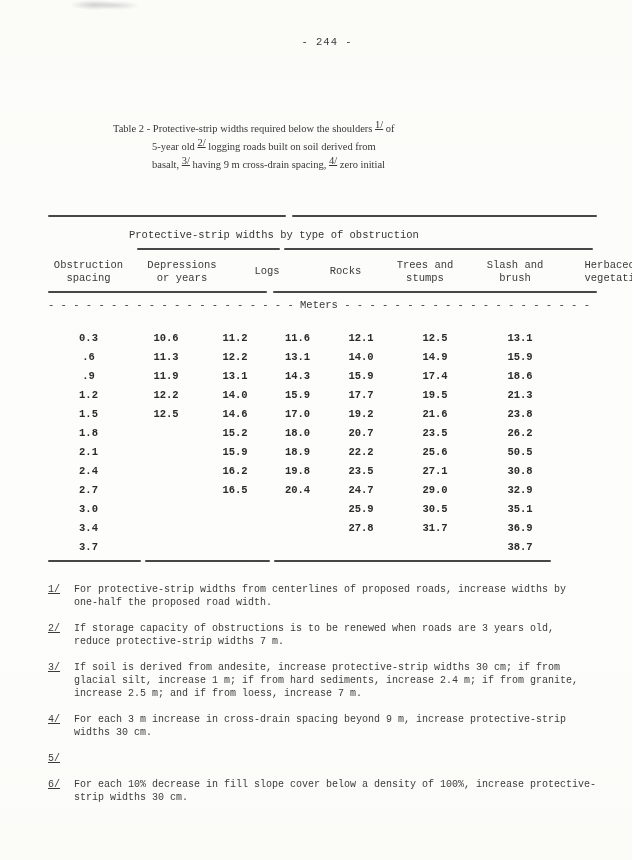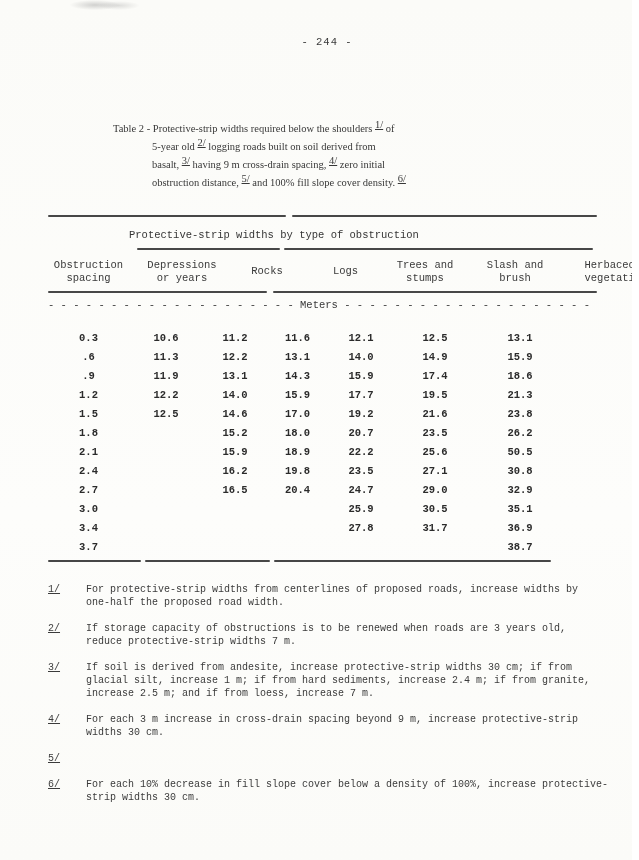--- a/index.html
+++ b/index.html
@@ -34,21 +34,21 @@
 
   .units { position:absolute; left:48px; top:299px; width:549px; white-space:nowrap; color:#3a3a3a; }
 
   .tbody { position:absolute; left:48px; top:329px; width:516px; }
   .trow { display:grid; grid-template-columns:81px 74px 64px 61px 66px 82px 88px; height:19px; }
   .tcell { text-align:center; line-height:19px; font-weight:700; color:#2b2b2b; }
 
   .footnotes { position:absolute; left:48px; top:583px; width:560px; font-size:10px; line-height:13px; color:#3b3b3b; }
   .footnote { display:flex; gap:8px; margin-bottom:13px; }
   .fn-marker { flex:0 0 18px; text-decoration:underline; text-underline-offset:1px; }
-  .fn-text { white-space:pre;margin-left:12px; }
+  .fn-text { white-space:pre; }
 </style>
 </head>
 <body>
 
 <div class="page">
 
   <div class="smudge s1"></div>
   <div class="smudge s2"></div>
 
   <div class="page-number">- 244 -</div>
@@ -64,26 +64,20 @@
       <span>5-year old</span>
       <span class="fref">2/</span>
       <span>logging roads built on soil derived from</span>
     </div>
     <div class="cap-line indent">
       <span>basalt,</span>
       <span class="fref">3/</span>
       <span>having 9 m cross-drain spacing,</span>
       <span class="fref">4/</span>
       <span>zero initial</span>
-    </div>
-    <div class="cap-line indent">
-      <span>obstruction distance,</span>
-      <span class="fref">5/</span>
-      <span>and 100% fill slope cover density.</span>
-      <span class="fref">6/</span>
     </div>
   </div>
 
   <div class="rule" style="left:48px;  top:215px; width:238px;"></div>
   <div class="rule" style="left:292px; top:215px; width:305px;"></div>
   <div class="rule" style="left:137px; top:248px; width:143px;"></div>
   <div class="rule" style="left:284px; top:248px; width:309px;"></div>
   <div class="rule" style="left:48px;  top:291px; width:219px;"></div>
   <div class="rule" style="left:273px; top:291px; width:324px;"></div>
   <div class="rule" style="left:48px;  top:560px; width:93px;"></div>
@@ -95,24 +89,24 @@
   <div class="thead">
     <div class="hcell">
       <span>Obstruction</span>
       <span>spacing</span>
     </div>
     <div class="hcell">
       <span>Depressions</span>
       <span>or years</span>
     </div>
     <div class="hcell">
+      <span>Logs</span>
+    </div>
+    <div class="hcell">
       <span>Rocks</span>
-    </div>
-    <div class="hcell">
-      <span>Logs</span>
     </div>
     <div class="hcell">
       <span>Trees and</span>
       <span>stumps</span>
     </div>
     <div class="hcell">
       <span>Slash and</span>
       <span>brush</span>
     </div>
     <div class="hcell">

